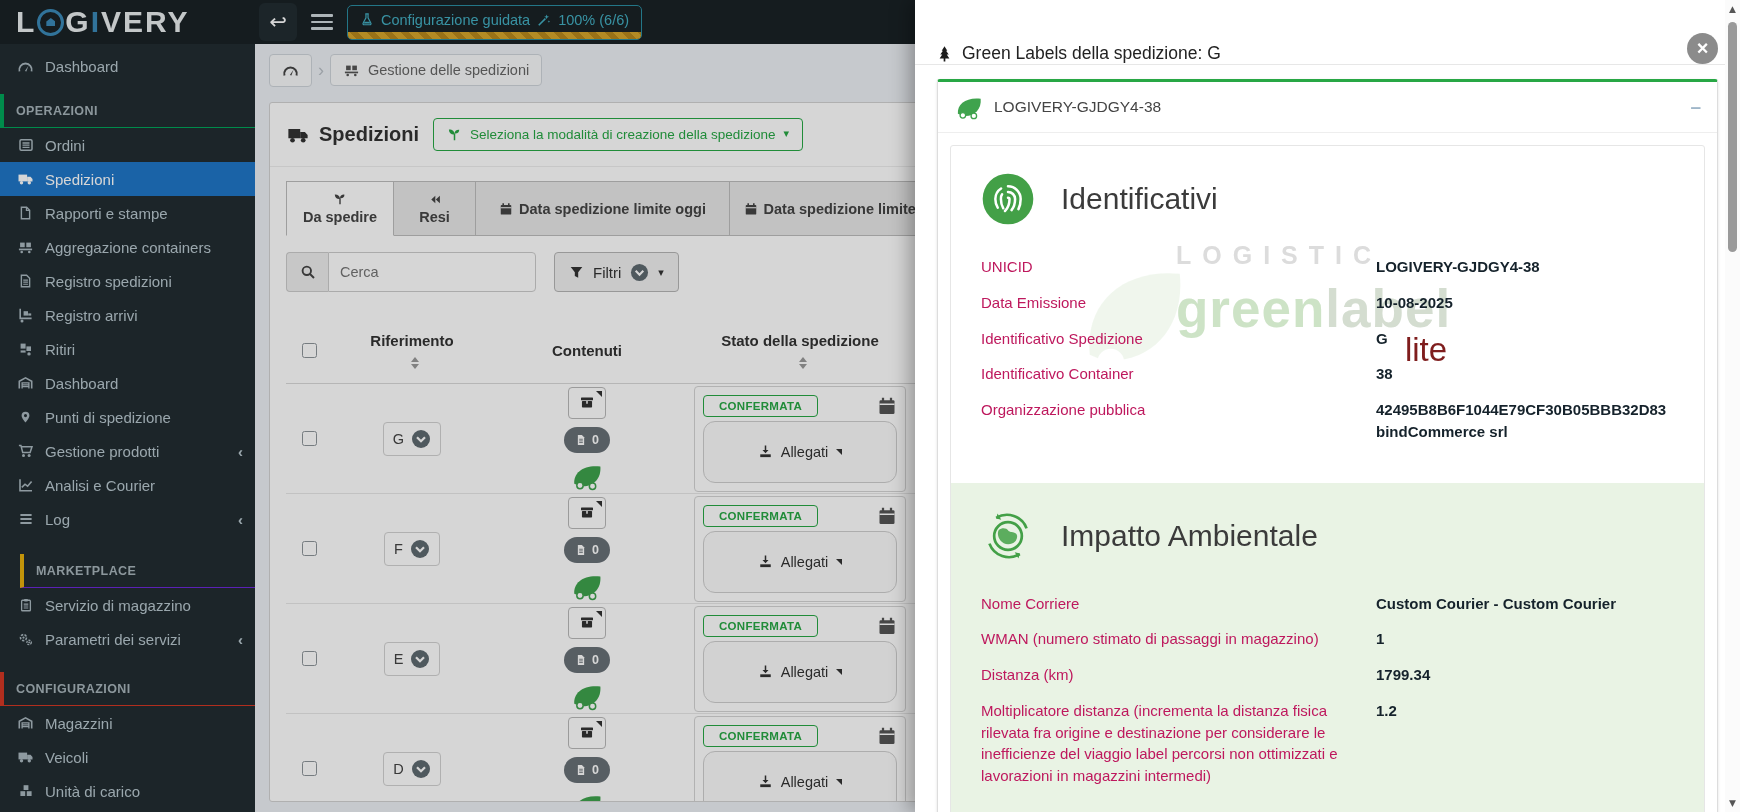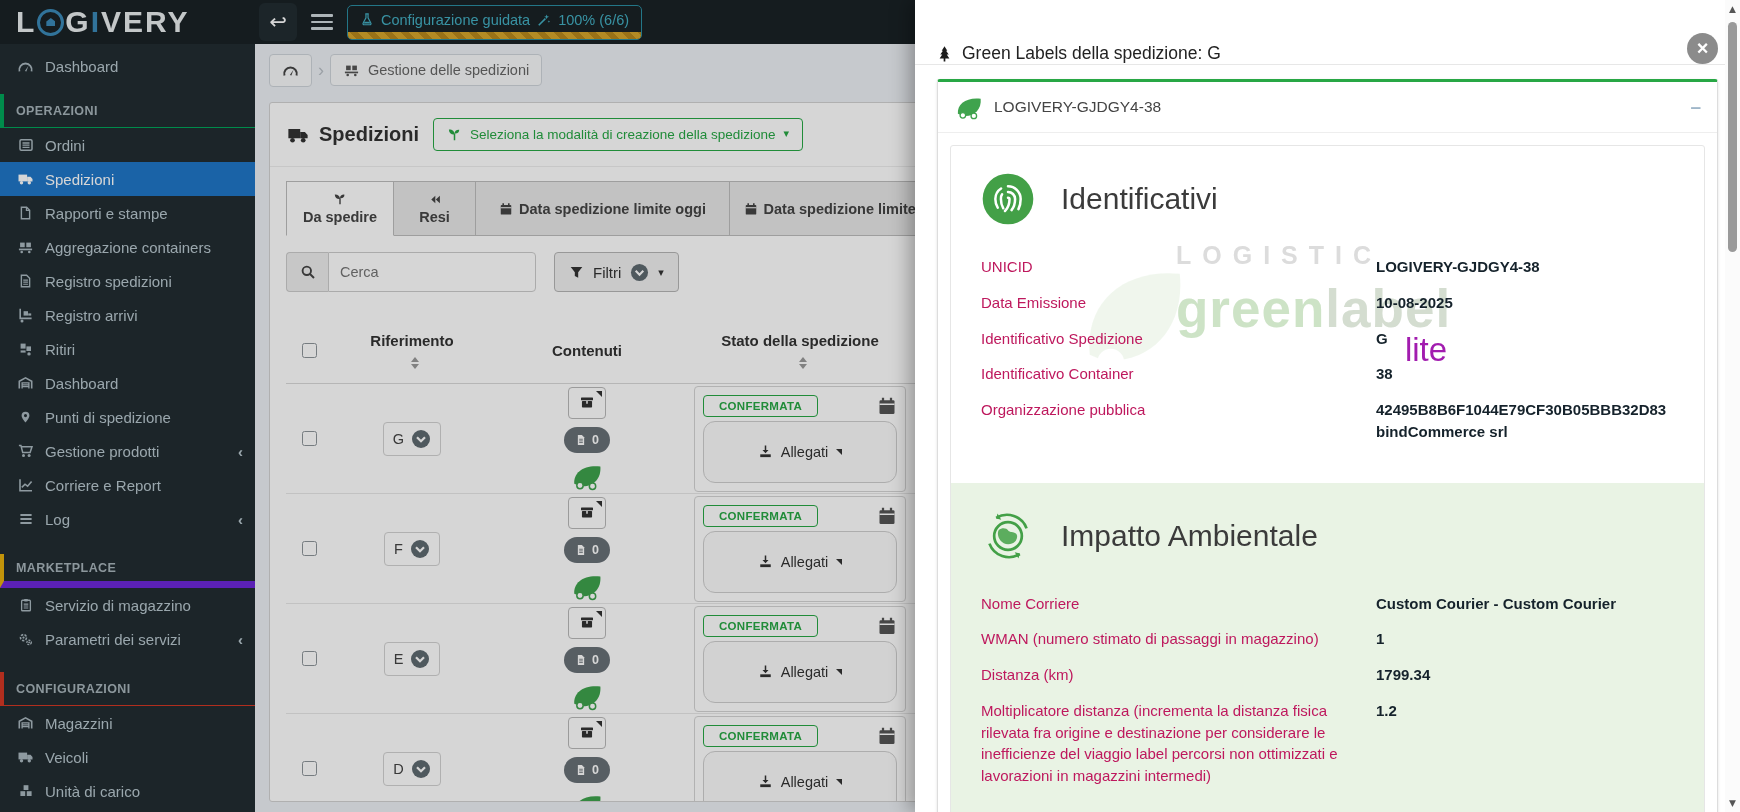--- a/index.html
+++ b/index.html
@@ -15,21 +15,21 @@
   .logo .o-ring { display:inline-flex; align-items:center; justify-content:center; width:27px; height:27px; border:3px solid #3b8ab8; border-radius:50%; margin:0 1px; vertical-align:middle; }
   .logo .o-ring .hut { width:9px; height:8px; background:#3b8ab8; clip-path:polygon(50% 0,100% 45%,100% 100%,0 100%,0 45%); }
   .sitem { height:34px; display:flex; align-items:center; gap:10px; padding:0 12px 0 16px; color:#b8c7ce; font-size:15px; cursor:pointer; }
   .sitem .ic { width:19px; display:flex; justify-content:center; color:#aab8bf; flex:none; }
   .sitem.dash { height:40px; margin-top:2px; }
   .sitem.active { background:#2077c8; color:#ffffff; }
   .sitem.active .ic { color:#fff; }
   .sitem .chev { margin-left:auto; font-weight:bold; font-size:15px; color:#b8c7ce; }
   .shead { height:34px; display:flex; align-items:center; padding-left:12px; color:#a7b4ba; font-size:12.5px; font-weight:bold; letter-spacing:.4px; border-left:4px solid transparent; }
   .shead.op { margin-top:8px; border-left-color:#00a65a; border-bottom:1px solid #00a65a; }
-  .shead.mk { margin-top:18px; border-left-color:#e8b10c; border-bottom:7px solid #6d28d9; }
+  .shead.mk { margin-top:18px; border-left-color:#e8b10c; border-bottom:1px solid #6d28d9;margin-left:20px; }
   .shead.cf { margin-top:16px; border-left-color:#d33724; border-bottom:1px solid #d33724; }
 
   
   .navbar { position:absolute; left:255px; top:0; right:0; height:44px; background:#1a2226; display:flex; align-items:center; z-index:10; }
   .back-btn { width:38px; height:38px; margin-left:4px; background:#222d32; border-radius:6px; display:flex; align-items:center; justify-content:center; color:#fff; font-family:"DejaVu Sans",sans-serif; font-size:21px; cursor:pointer; }
   .burger { width:22px; margin:0 14px; cursor:pointer; }
   .burger div { height:2.5px; background:#cfd8dc; margin:4px 0; border-radius:1px; }
   .cfg-pill { position:relative; display:flex; align-items:center; gap:7px; border:1.5px solid #2a8da1; border-radius:5px; padding:6px 12px 11px 12px; color:#43aec2; font-size:14.5px; cursor:pointer; overflow:hidden; }
   .cfg-bar { position:absolute; left:0; right:0; bottom:0; height:7px; background:repeating-linear-gradient(45deg,#d7a62c 0 6px,#b8881c 6px 12px); }
 
@@ -99,21 +99,21 @@
   .impatto { background:#e9f3e4; }
   .kv { display:flex; margin-bottom:14px; font-size:15px; line-height:1.45; position:relative; z-index:1; }
   .kv-label { width:57%; color:#be185d; padding-right:26px; }
   .kv-value { width:43%; font-weight:bold; color:#15222b; }
 
   .watermark { position:absolute; left:225px; top:95px; z-index:0; }
   .wm-leaf { position:absolute; left:-105px; top:15px; opacity:.5; }
   .wm-l1 { color:#dcdcdc; font-size:25px; font-weight:bold; letter-spacing:11px; }
   .wm-l2 { font-size:53px; font-weight:bold; letter-spacing:1px; color:#d4ddd0; margin-top:8px; }
   .wm-l2 .grn { color:#cde3c6; }
-  .wm-l3 { color:#a21caf; font-size:33px; text-align:right; margin-top:-8px; padding-right:4px; }
+  .wm-l3 { color:#7f1d1d; font-size:33px; text-align:right; margin-top:-8px; padding-right:4px; }
 
   
   .sb { position:absolute; right:0; top:0; width:15px; height:812px; z-index:150; background:#fbfbfb; }
   .sb-arrow { position:absolute; left:0; width:15px; text-align:center; color:#555; font-size:9px; font-family:"DejaVu Sans",sans-serif; cursor:pointer; }
   .sb-thumb { position:absolute; left:3px; top:22px; width:9px; height:230px; background:#9a9a9a; border-radius:5px; cursor:pointer; }
 </style>
 </head>
 <body>
 
 <div class="sidebar">
@@ -241,21 +241,21 @@
     <span>Gestione prodotti</span>
     <span class="chev">‹</span>
   </div>
   <div class="sitem">
     <span class="ic">
         <svg width="16" height="16" viewBox="0 0 16 16">
           <path d="M2 2.2v11.6h12" fill="none" stroke="currentColor" stroke-width="1.6"></path>
           <path d="M3.8 10.4 7 7.2l2.6 2 4-4.6" fill="none" stroke="currentColor" stroke-width="1.6"></path>
         </svg>
       </span>
-    <span>Corriere e Report</span>
+    <span>Analisi e Courier</span>
   </div>
   <div class="sitem">
     <span class="ic">
         <svg width="16" height="16" viewBox="0 0 16 16">
           <path d="M2.4 4h11.2M2.4 8h11.2M2.4 12h11.2" stroke="currentColor" stroke-width="2"></path>
         </svg>
       </span>
     <span>Log</span>
     <span class="chev">‹</span>
   </div>

